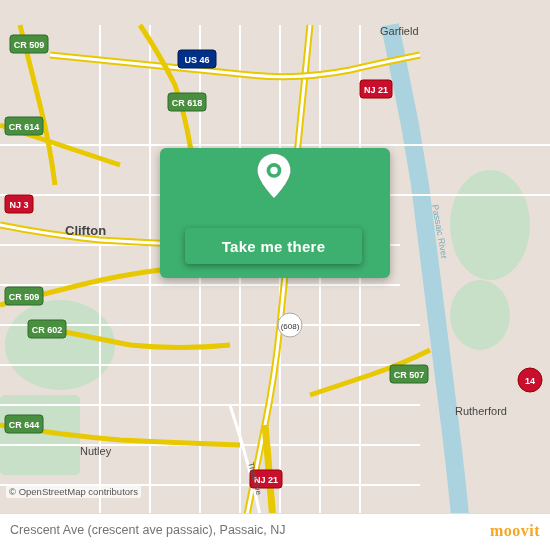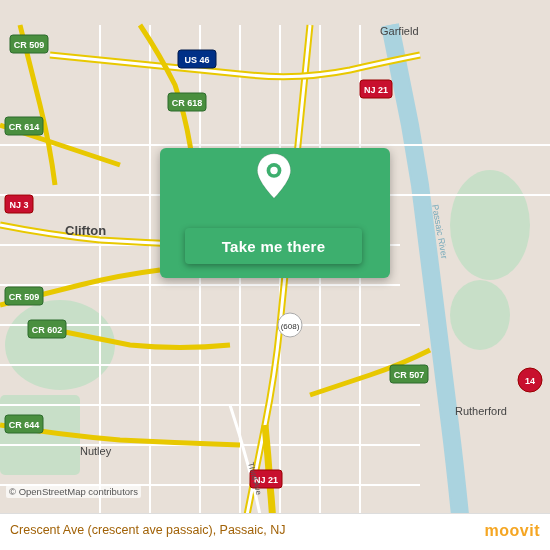--- a/index.html
+++ b/index.html
@@ -70,30 +70,31 @@
       padding: 8px 10px 10px 10px;
       z-index: 20;
       border-top: 1px solid #ddd;
       display: flex;
       align-items: center;
       justify-content: space-between;
     }
 
     #bottom-address {
       font-size: 12.5px;
-      color: #a16207;
+      color: #737373;
       line-height: 1.4;
       max-width: 430px;
     }
 
     #moovit-logo {
       display: flex;
       flex-direction: column;
       align-items: flex-end;
       gap: 1px;
+      font-family: Liberation Serif, serif;
     }
 
     #moovit-text {
       font-size: 16px;
       font-weight: 700;
       color: #f5a623;
       letter-spacing: 0.5px;
     }
 
     #osm-attribution {

